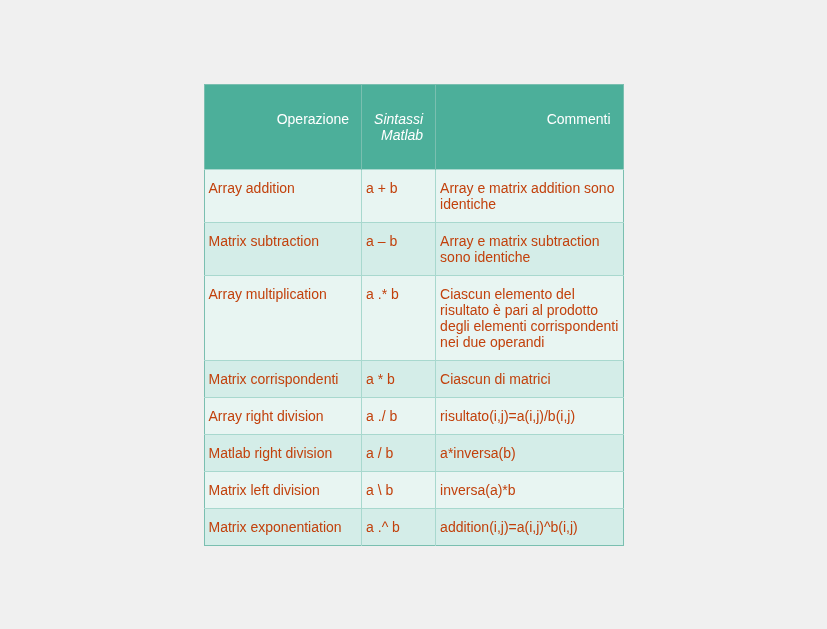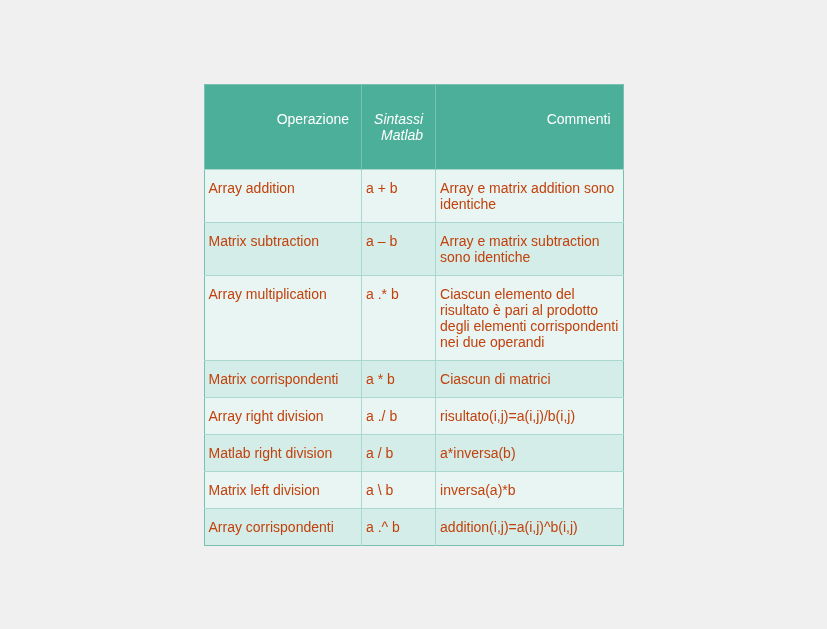--- a/index.html
+++ b/index.html
@@ -123,19 +123,19 @@
           <td class="col-op">Matlab right division</td>
           <td class="col-syntax">a / b</td>
           <td class="col-comment">a*inversa(b)</td>
         </tr>
         <tr>
           <td class="col-op">Matrix left division</td>
           <td class="col-syntax">a \ b</td>
           <td class="col-comment">inversa(a)*b</td>
         </tr>
         <tr>
-          <td class="col-op">Array corrispondenti</td>
+          <td class="col-op">Matrix exponentiation</td>
           <td class="col-syntax">a .^ b</td>
           <td class="col-comment">addition(i,j)=a(i,j)^b(i,j)</td>
         </tr>
       </tbody>
   </table>
 </div>
 
 </body></html>

